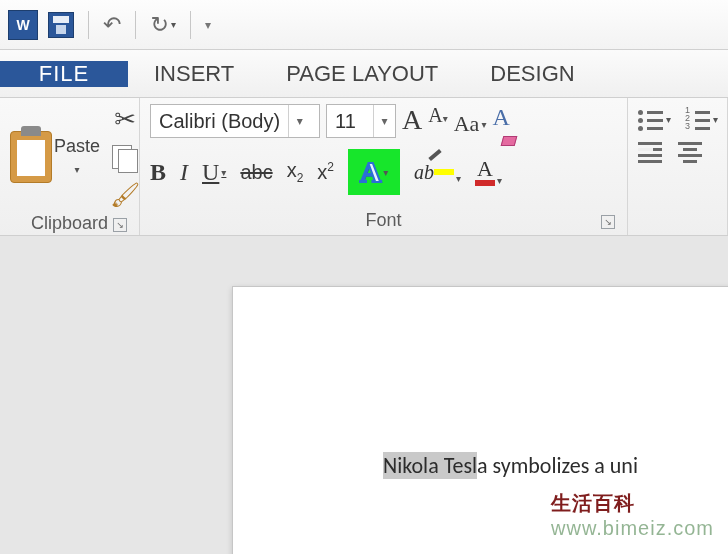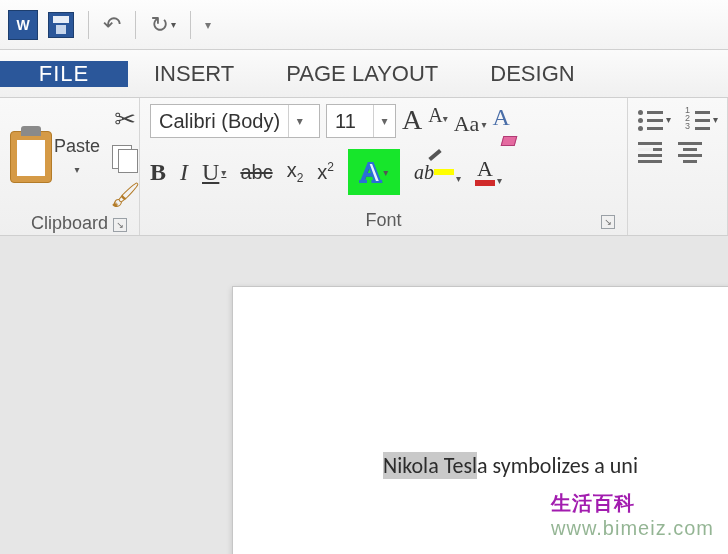--- a/index.html
+++ b/index.html
@@ -158,21 +158,21 @@
     font-family:"Calibri","Segoe UI",sans-serif;
     font-size:22px;color:#2c2c2c;line-height:1.7;
   }
   .sel{background:#c9c9c9;}
   .watermark{
     position:absolute;right:14px;bottom:14px;
     font-size:20px;color:rgba(60,120,60,.55);
     font-family:"SimSun","Segoe UI",sans-serif;
     letter-spacing:1px;
   }
-  .wm-green{color:#a21caf;font-weight:600;text-align:right;}
+  .wm-green{color:#7f1d1d;font-weight:600;text-align:right;}
 </style>
 </head>
 <body>
 
 <div class="titlebar">
   <div class="word-icon">W</div>
   <div class="save-icon"></div>
   <div class="qat-sep"></div>
   <div class="undo-icon">↶</div>
   <div class="qat-sep"></div>

